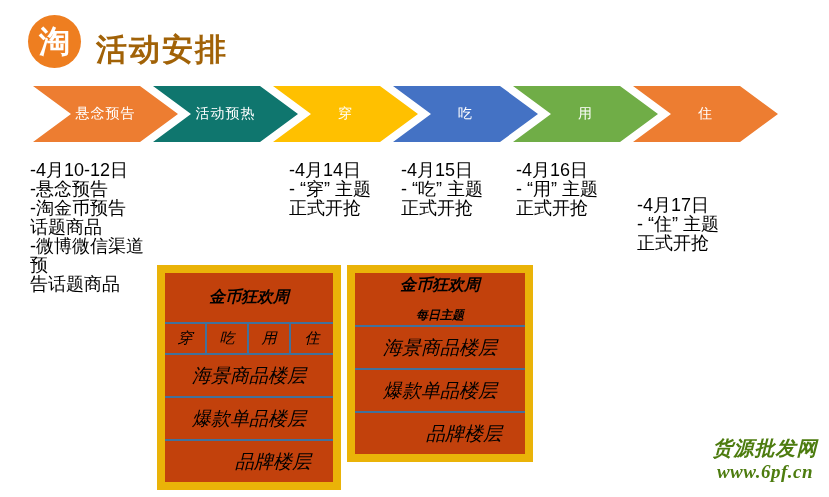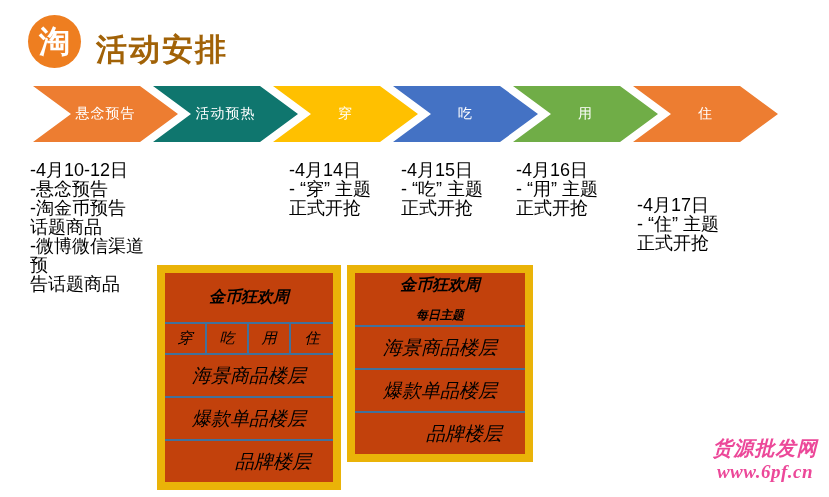--- a/index.html
+++ b/index.html
@@ -123,18 +123,18 @@
   <div class="tbl tbl-right">
     <div class="tbl-head">
       <span>金币狂欢周</span>
       <span class="tbl-sub">每日主题</span>
     </div>
     <div class="tbl-row">海景商品楼层</div>
     <div class="tbl-row">爆款单品楼层</div>
     <div class="tbl-row">品牌楼层</div>
   </div>
 
-  <div class="watermark" style="color: #ec4899;">
+  <div class="watermark" style="color: #4d7c0f;">
     <div class="wm-line1">货源批发网</div>
     <div class="wm-line2">www.6pf.cn</div>
   </div>
 
 </div>
 
 </body></html>

